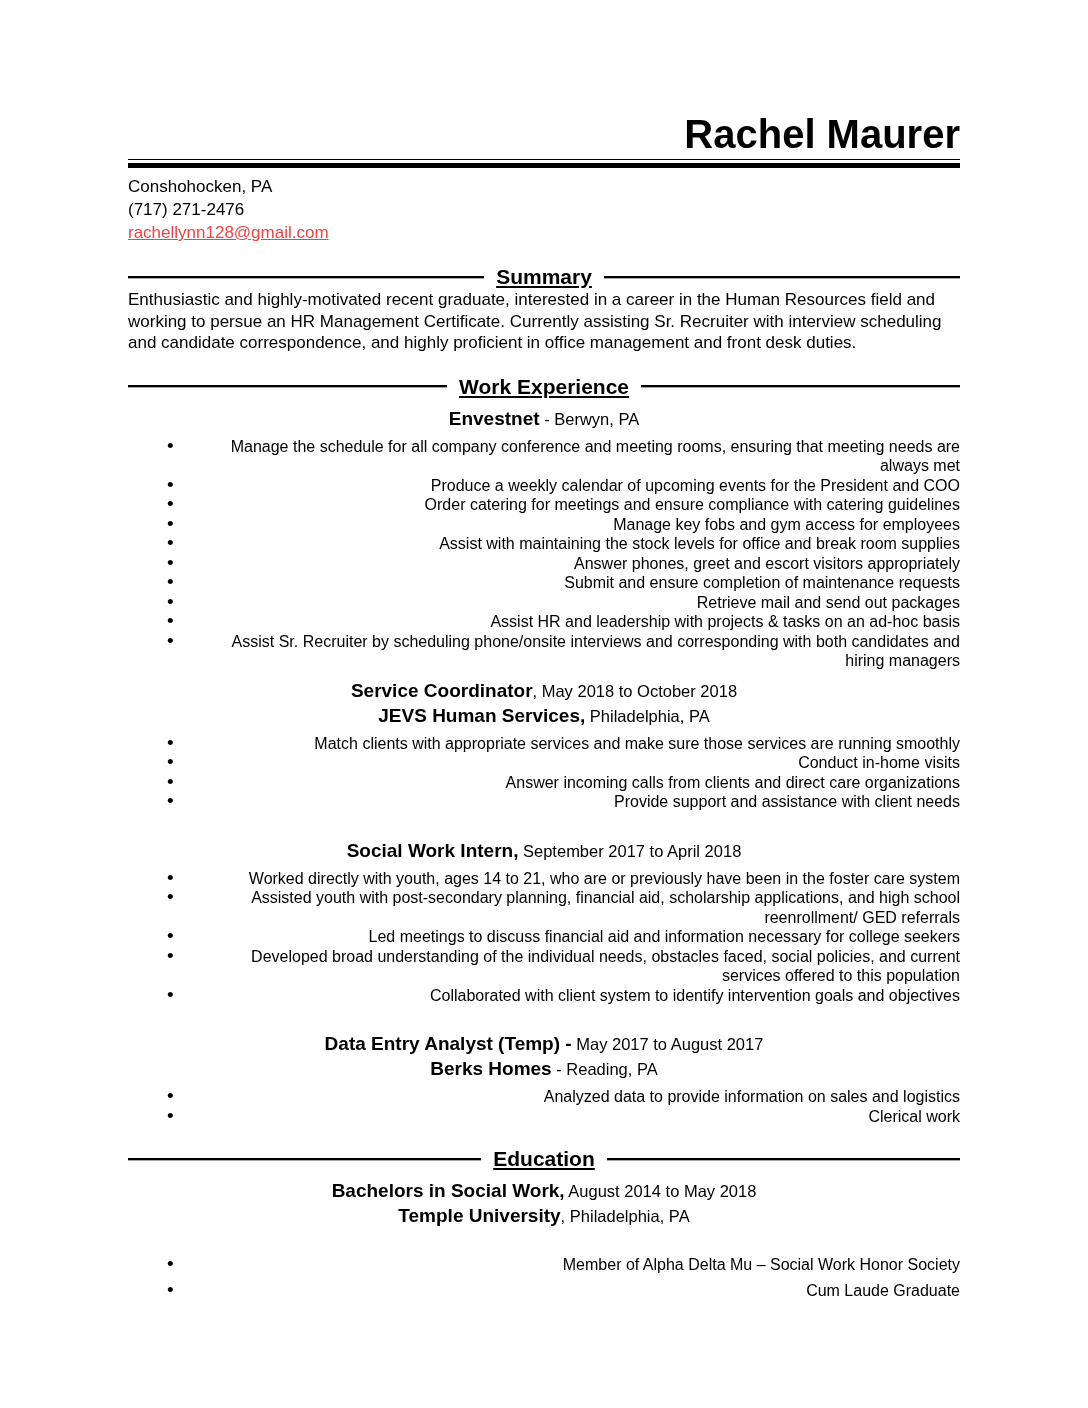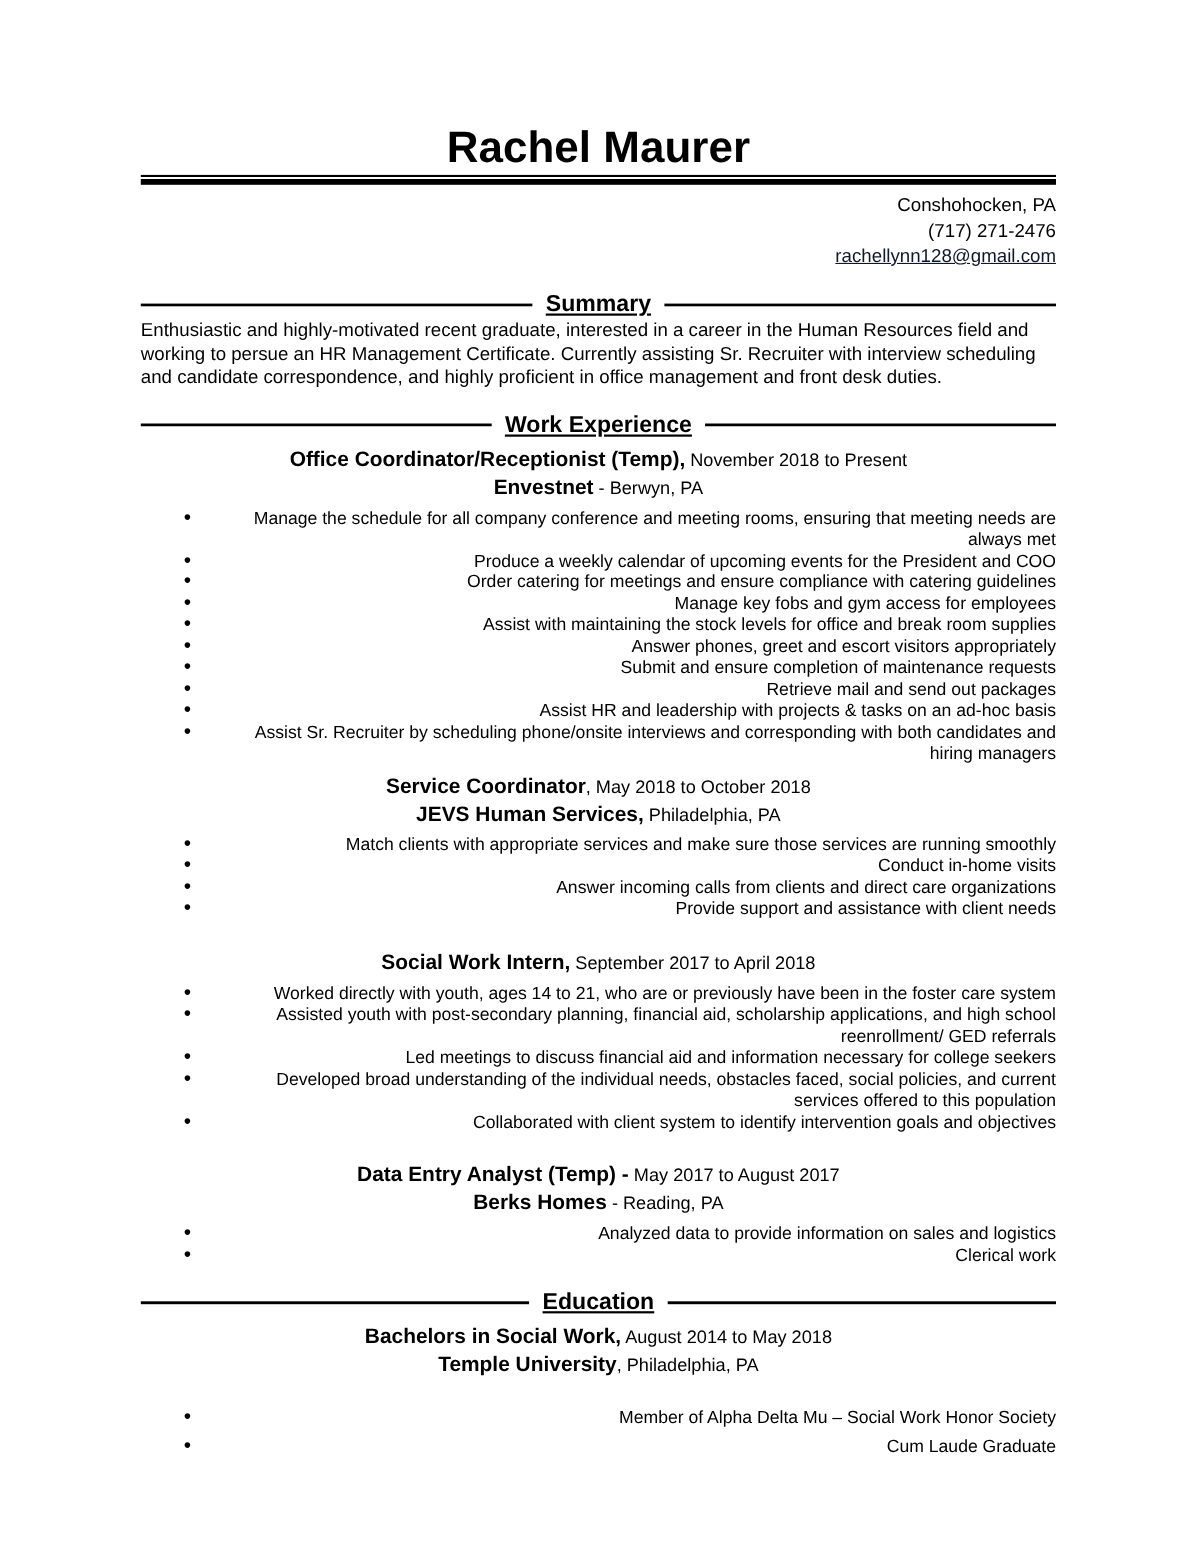--- a/index.html
+++ b/index.html
@@ -12,41 +12,41 @@
     font-family: "Liberation Sans", sans-serif;
     overflow: hidden;
   }
   .page {
     width: 1088px;
     height: 1408px;
     padding: 112px 128px 40px 128px;
   }
   .name {
     margin: 0;
-    text-align: center;
+    text-align: right;
     font-size: 40px;
     line-height: 44px;
     font-weight: bold;
   }
   .name-rule {
     height: 9px;
     margin-top: 3px;
     background: linear-gradient(to bottom,
       #000 0px, #000 1.5px,
       #fff 1.5px, #fff 4px,
       #000 4px, #000 8.5px);
   }
   .contact {
-    text-align: right;
+    text-align: left;
     font-size: 17px;
     line-height: 23px;
     margin-top: 7px;
   }
   .contact .email {
-    color: #0f172a;
+    color: #ef4444;
     text-decoration: underline;
     cursor: pointer;
   }
   .section-heading {
     display: flex;
     align-items: center;
     margin-top: 21px;
   }
   .section-heading .rule {
     flex: 1;
@@ -120,21 +120,20 @@
   </div>
   <div class="summary-text">Enthusiastic and highly-motivated recent graduate, interested in a career in the Human Resources field and working to persue an HR Management Certificate. Currently assisting Sr. Recruiter with interview scheduling and candidate correspondence, and highly proficient in office management and front desk duties.</div>
 
   <div class="section-heading">
     <div class="rule"></div>
     <div class="title">Work Experience</div>
     <div class="rule"></div>
   </div>
 
   <div class="job">
-    <div class="job-line1"><span class="b">Office Coordinator/Receptionist (Temp),</span><span> November 2018 to Present</span></div>
     <div class="job-line2"><span class="b">Envestnet</span><span> - Berwyn, PA</span></div>
     <ul class="bullets">
       <li>Manage the schedule for all company conference and meeting rooms, ensuring that meeting needs are always met</li>
       <li>Produce a weekly calendar of upcoming events for the President and COO</li>
       <li>Order catering for meetings and ensure compliance with catering guidelines</li>
       <li>Manage key fobs and gym access for employees</li>
       <li>Assist with maintaining the stock levels for office and break room supplies</li>
       <li>Answer phones, greet and escort visitors appropriately</li>
       <li>Submit and ensure completion of maintenance requests</li>
       <li>Retrieve mail and send out packages</li>

